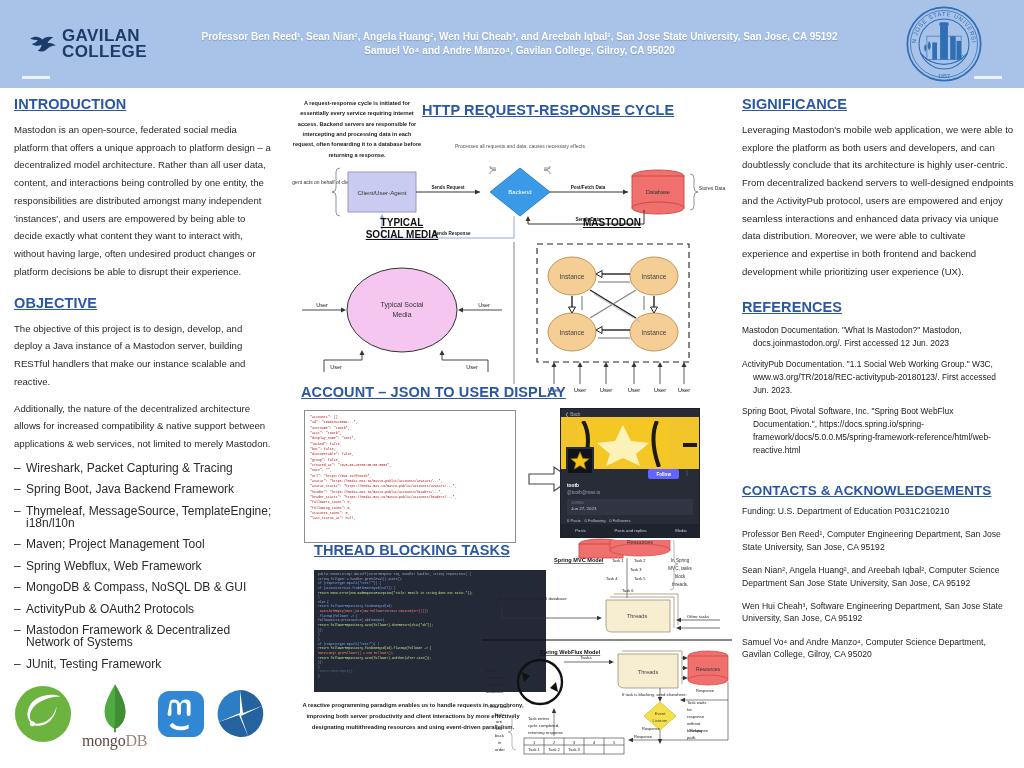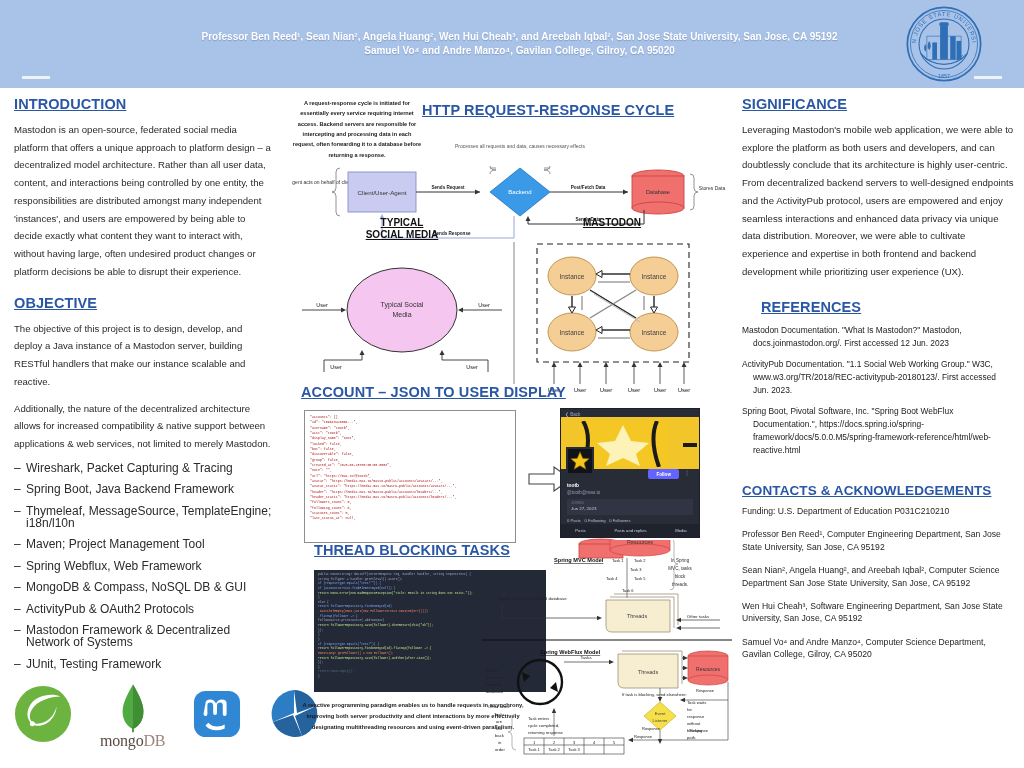--- a/index.html
+++ b/index.html
@@ -65,21 +65,21 @@
     font-size: 12px; color: #2b2b2b; line-height: 1.0;
     margin-bottom: 9.5px; padding-left: 12px; position: relative;
   }
   .meth-list li:before {
     content: "–"; position: absolute; left: 0; top: 0; color: #2b2b2b;
   }
 
   
   .logo-strip {
     position: absolute; left: 14px; top: 668px; width: 280px; height: 96px;
-    display: flex; align-items: center; gap: 28px;
+    display: flex; align-items: center; gap: 10px;
   }
   .logo-box { position: relative; }
   .spring-logo { width: 58px; height: 58px; }
   .mongo-wrap { display: flex; flex-direction: column; align-items: center; }
   .mongo-leaf { width: 26px; height: 52px; }
   .mongo-text {
     font-family: "Liberation Serif", serif; font-size: 16px;
     margin-top: -2px; letter-spacing: -.2px;
   }
   .mongo-text .m1 { color: #5a4a42; }
@@ -165,20 +165,29 @@
 
   svg text { font-family: "Liberation Sans", sans-serif; }
 </style>
 </head>
 <body>
 
 <div id="poster">
 
   <div class="header">
     <div class="hdr-left">
+      <div class="gavilan-logo">
+        <svg class="gav-bird" viewBox="0 0 40 30">
+          <path d="M3 8 C9 4, 15 5, 19 9 C22 6, 28 4, 34 6 C30 8, 27 11, 26 14 C30 13, 34 14, 37 17 C32 17, 28 19, 25 22 C22 25, 17 26, 13 24 C16 22, 18 19, 18 16 C14 18, 9 18, 5 15 C9 14, 12 12, 13 10 C9 10, 6 9, 3 8 Z" fill="#1c3b69"></path>
+        </svg>
+        <div class="gav-words">
+          <span class="gav-g">GAVILAN</span>
+          <span class="gav-c">COLLEGE</span>
+        </div>
+      </div>
       <div class="hdr-rule-left"></div>
     </div>
 
     <div class="hdr-center">
       <div class="poster-authors">Professor Ben Reed¹, Sean Nian², Angela Huang², Wen Hui Cheah³, and Areebah Iqbal², San Jose State University, San Jose, CA 95192</div>
       <div class="poster-authors">Samuel Vo⁴ and Andre Manzo⁴, Gavilan College, Gilroy, CA 95020</div>
     </div>
 
     <div class="hdr-right">
       <svg class="sjsu-seal" viewBox="0 0 100 100">
@@ -605,21 +614,21 @@
           <text x="92" y="211" font-size="4" fill="#222" text-anchor="middle">Task 3</text>
         </svg>
       </div>
     </div>
   </div>
 
   <div class="col col-right">
     <h2 class="sec">SIGNIFICANCE</h2>
     <p class="body">Leveraging Mastodon's mobile web application, we were able to  explore the platform as both users and developers, and can doubtlessly conclude that its architecture is highly user-centric. From decentralized backend servers to well-designed endpoints and the ActivityPub protocol, users are empowered and  enjoy seamless interactions and enhanced data privacy via unique data distribution. Moreover, we were able to cultivate experience and expertise in both frontend and backend development while prioritizing user experience (UX).</p>
 
-    <h2 class="sec" style="margin-top:18px;margin-left:19px;">REFERENCES</h2>
+    <h2 class="sec" style="margin-top:18px;">REFERENCES</h2>
     <div class="ref-item">Mastodon Documentation. "What Is Mastodon?" Mastodon, docs.joinmastodon.org/. First accessed 12 Jun. 2023</div>
     <div class="ref-item">ActivityPub Documentation. "1.1 Social Web Working Group." W3C, www.w3.org/TR/2018/REC-activitypub-20180123/. First accessed Jun. 2023.</div>
     <div class="ref-item">Spring Boot, Pivotal Software, Inc. "Spring Boot WebFlux Documentation.", https://docs.spring.io/spring-framework/docs/5.0.0.M5/spring-framework-reference/html/web-reactive.html</div>
 
     <h2 class="sec small" style="margin-top:26px;margin-bottom:7px;">CONTACTS &amp; ACKNOWLEDGEMENTS</h2>
     <div class="contact-line">Funding:  U.S. Department of Education P031C210210</div>
     <div class="contact-line">Professor Ben Reed¹, Computer Engineering Department, San Jose State University, San Jose, CA 95192</div>
     <div class="contact-line">Sean Nian², Angela Huang², and Areebah Iqbal², Computer Science Department San Jose State University, San Jose, CA 95192</div>
     <div class="contact-line">Wen Hui Cheah³, Software Engineering Department, San Jose State University, San Jose, CA 95192</div>
     <div class="contact-line">Samuel Vo⁴ and Andre Manzo⁴, Computer Science Department, Gavilan College, Gilroy, CA 95020</div>

